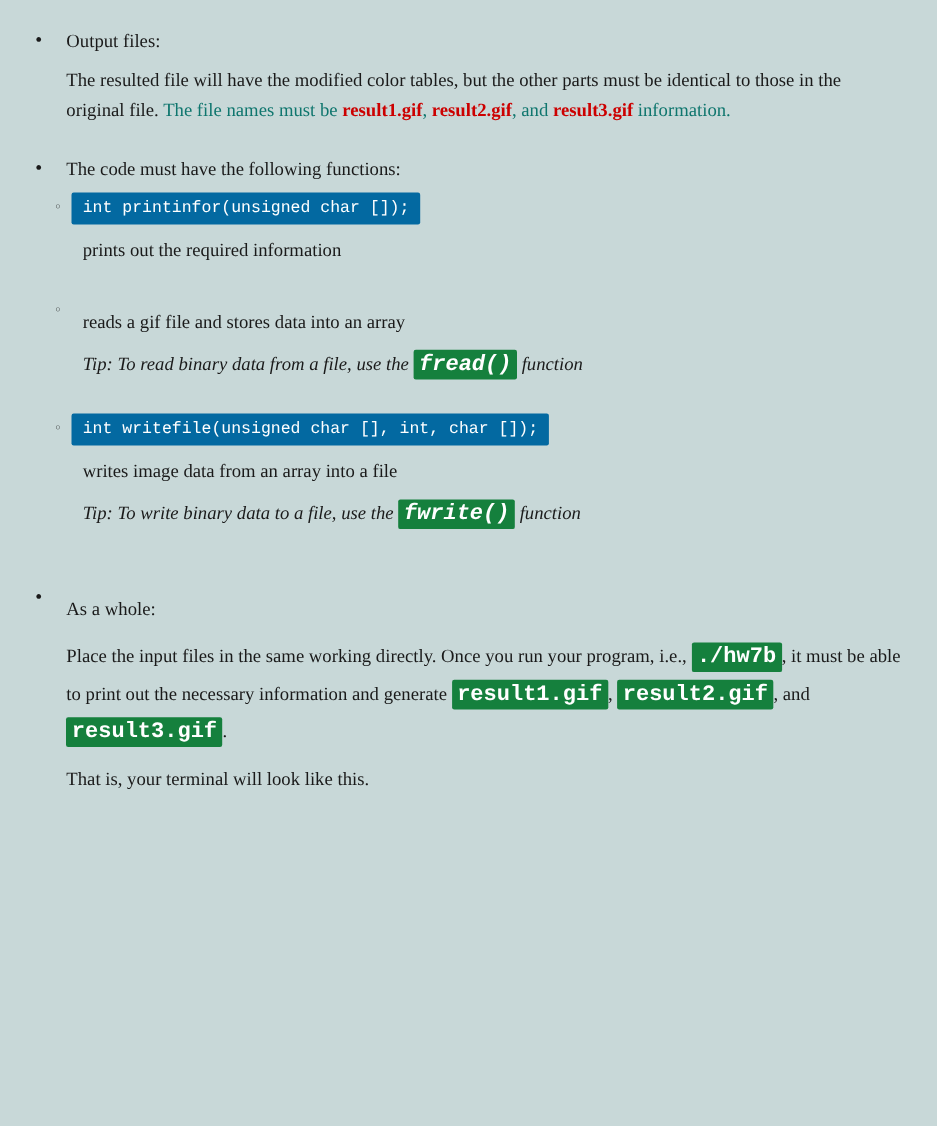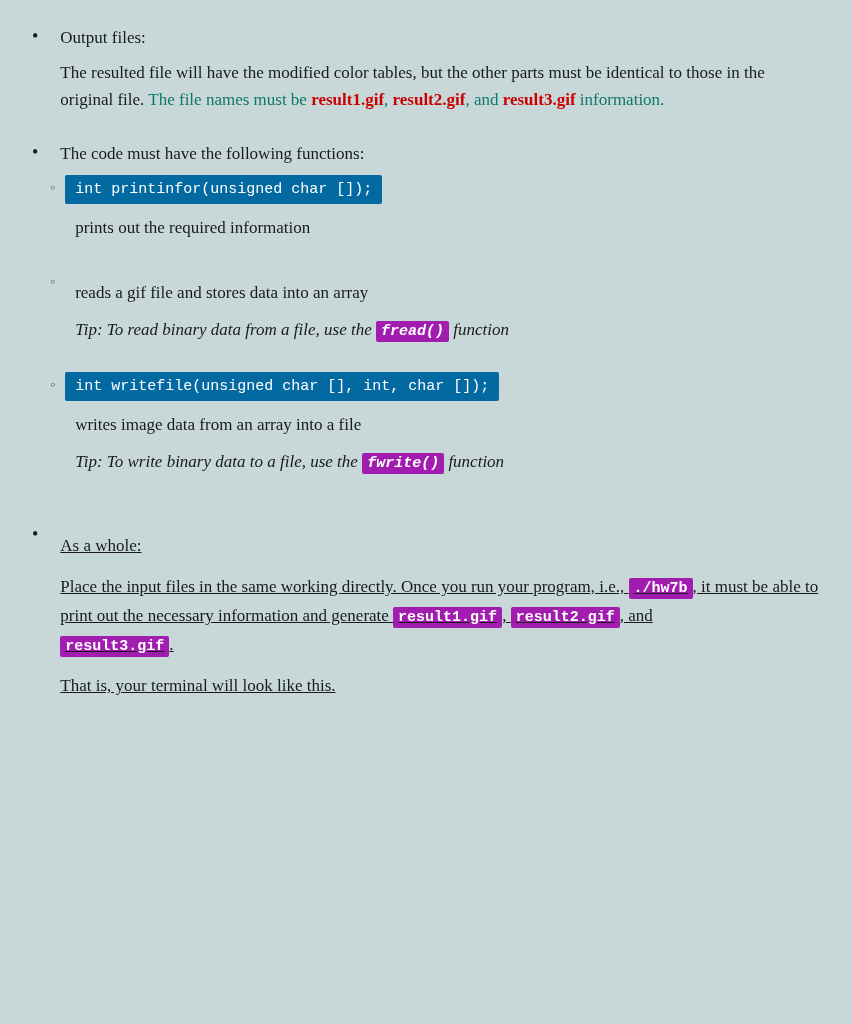--- a/index.html
+++ b/index.html
@@ -83,37 +83,36 @@
       color: #ffffff;
       font-family: 'Courier New', Courier, monospace;
       font-size: 15px;
       padding: 6px 10px;
       border-radius: 2px;
       font-weight: normal;
     }
 
     .code-inline {
       display: inline;
-      background-color: #a21caf;
+      background-color: #15803d;
       color: #ffffff;
       font-family: 'Courier New', Courier, monospace;
-      font-size: 15px;
+      font-size: 20px;
       padding: 2px 5px;
       border-radius: 2px;
       font-weight: bold;
     }
 
     .tip-text {
       font-style: italic;
       line-height: 1.6;
     }
 
     .bottom-section {
       margin-top: 10px;
-      text-decoration: underline;
     }
 
     .bottom-section p {
       line-height: 1.7;
       margin-bottom: 12px;
     }
   </style>
 </head>
 <body>
 

